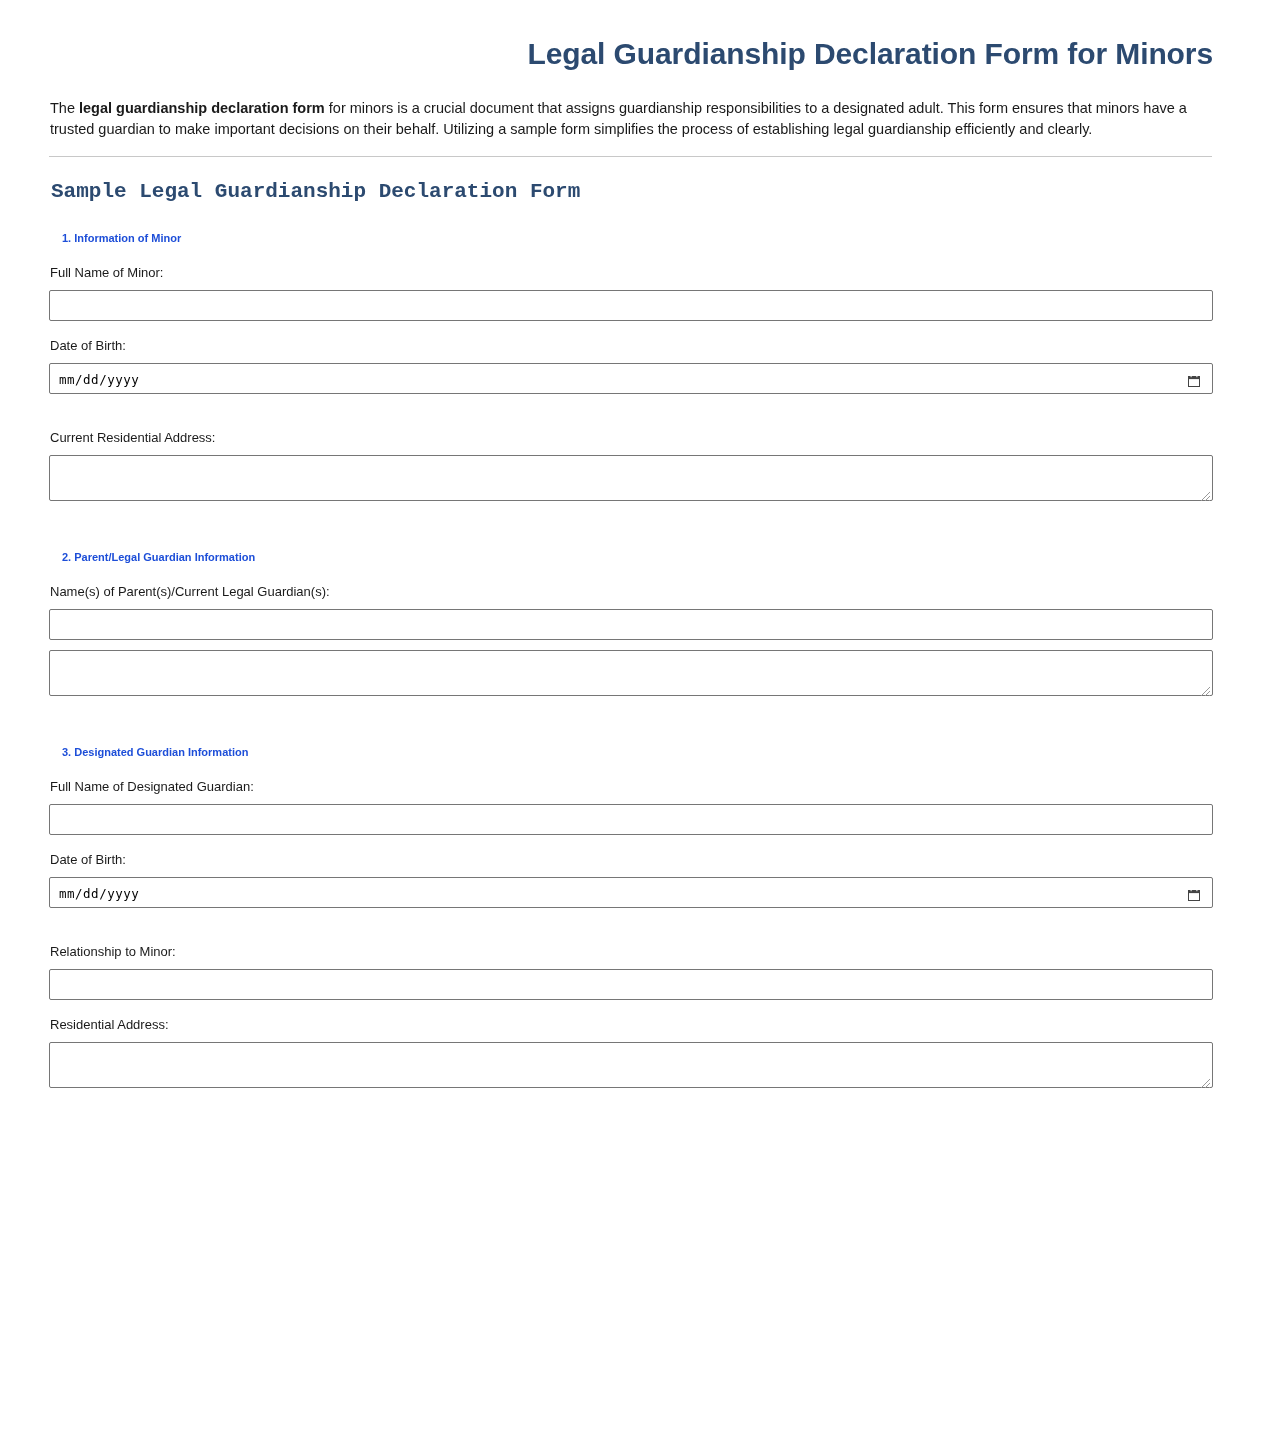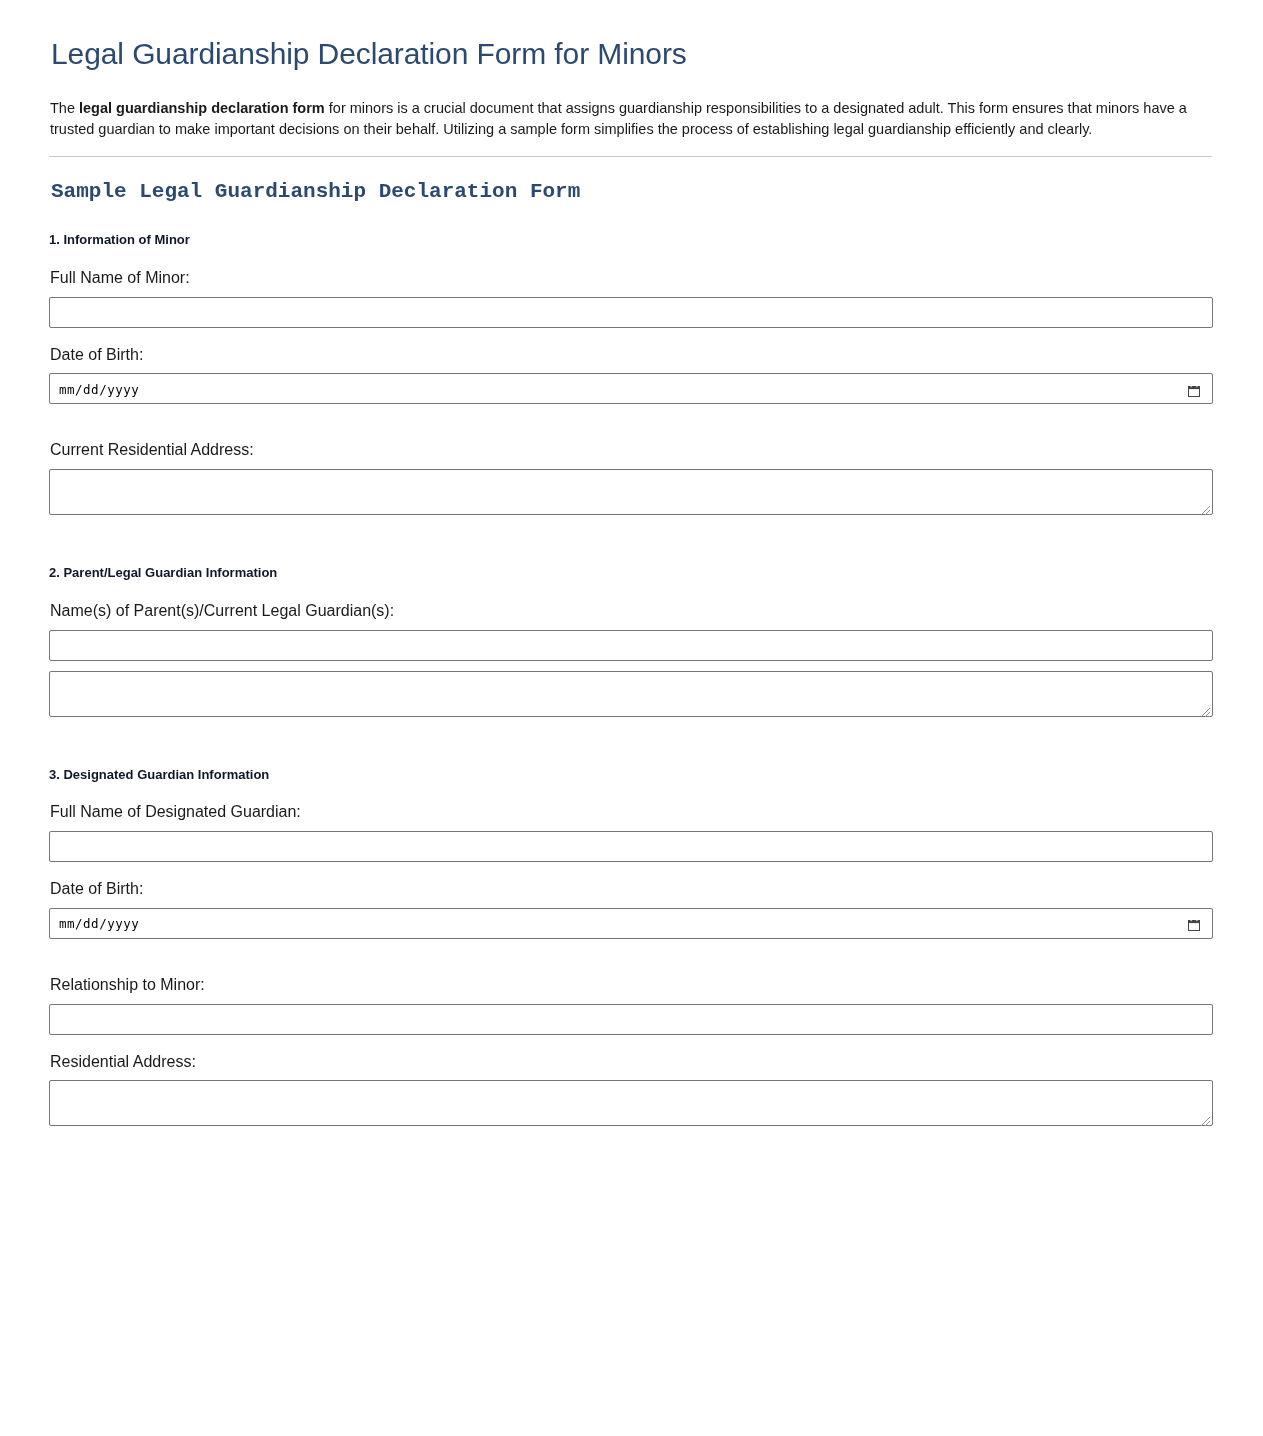--- a/index.html
+++ b/index.html
@@ -17,24 +17,25 @@
   }
 
   .page {
     padding: 36px 50px 0 49px;
     width: 1263px;
   }
 
   .doc-title {
     font-size: 30px;
     line-height: 1.2;
-    font-weight: normal;
+    font-weight: bold;
     color: #2c4a70;
     margin: 0 0 26px 2px;
     letter-spacing: -0.1px;
+    text-align: right;
   }
 
   .intro {
     font-size: 14.5px;
     line-height: 1.45;
     color: #1a1a1a;
     margin: 0 0 16px 1px;
     max-width: 1163px;
   }
   .intro b { font-weight: bold; }
@@ -49,32 +50,32 @@
   .section-title {
     font-size: 21px;
     font-weight: bold;
     color: #2c4a70;
     margin: 0 0 28px 2px;
     line-height: 1.2;
     font-family: Liberation Mono, monospace;
   }
 
   .section-heading {
+    font-size: 11px;
+    font-weight: bold;
+    color: #1d4ed8;
+    margin: 0 0 20px 13px;
+    line-height: 1.2;
+  }
+
+  .field { margin-bottom: 10px; }
+
+  .field-label {
+    display: block;
     font-size: 13px;
-    font-weight: bold;
-    color: #0f172a;
-    margin: 0 0 20px 0;
-    line-height: 1.2;
-  }
-
-  .field { margin-bottom: 10px; }
-
-  .field-label {
-    display: block;
-    font-size: 16px;
     line-height: 1.3;
     color: #1a1a1a;
     margin: 17px 0 8px 1px;
   }
 
   .text-input {
     display: block;
     width: 1164px;
     height: 31px;
     border: 1px solid #767676;

